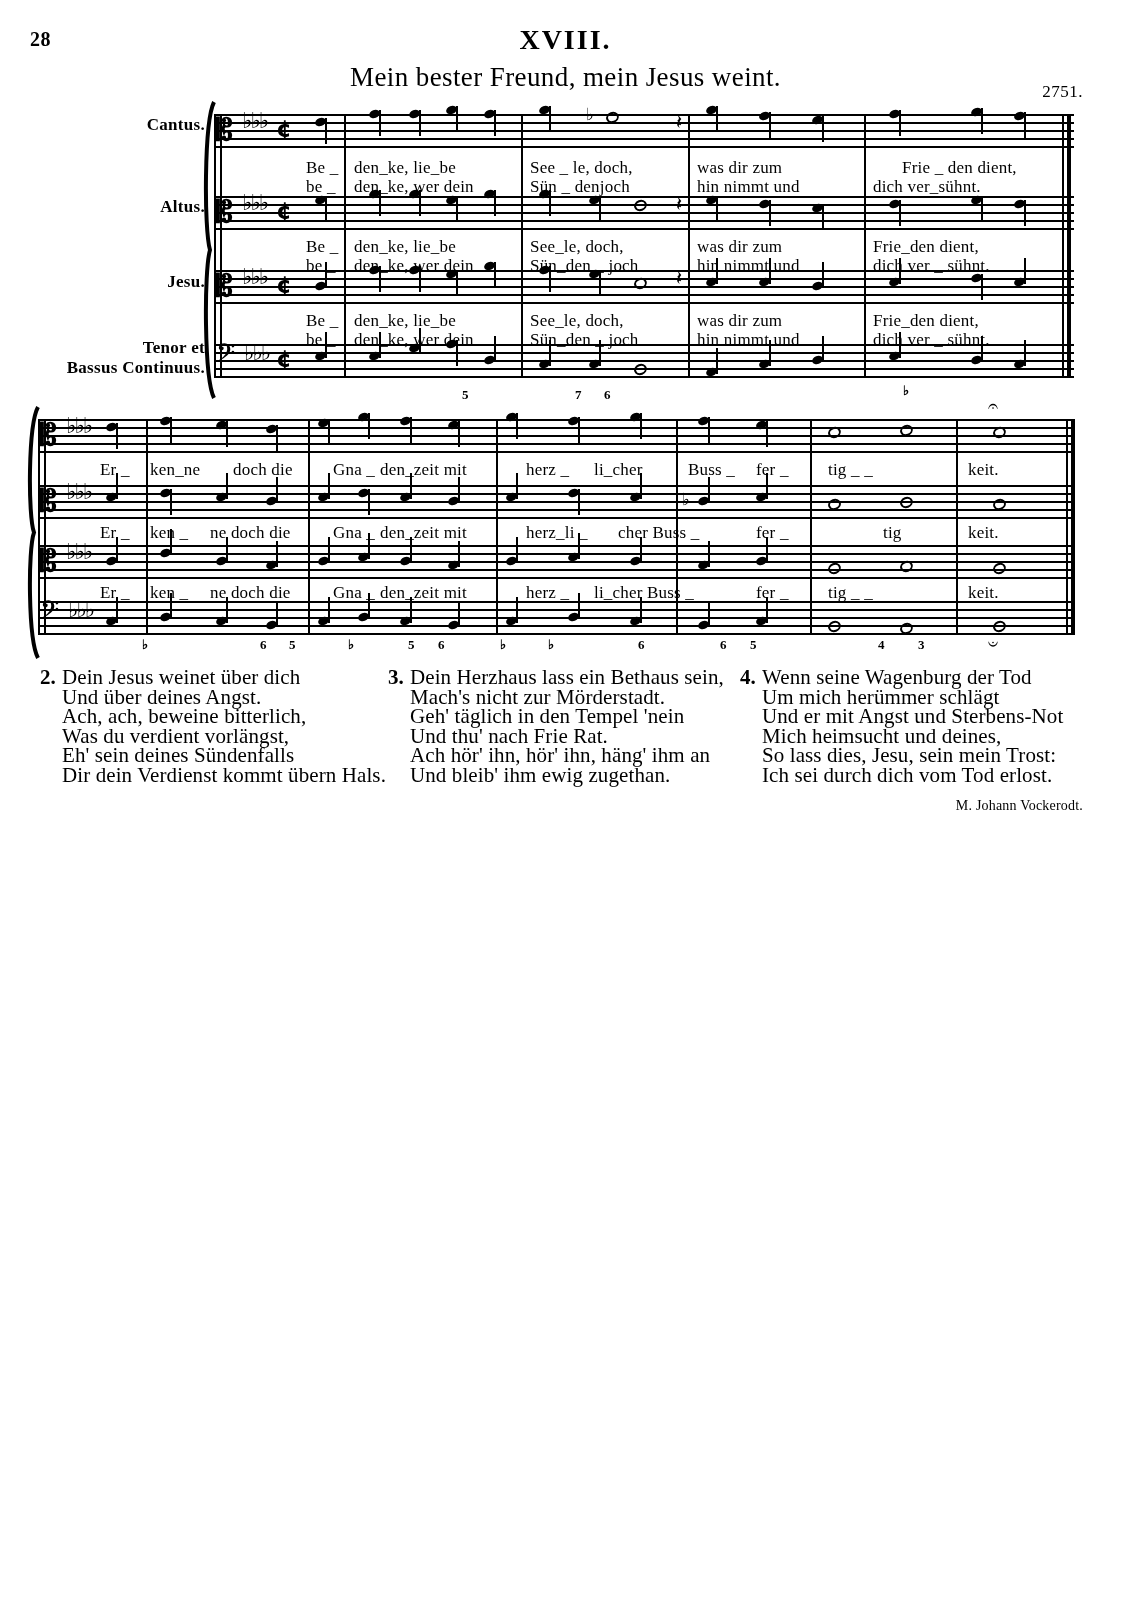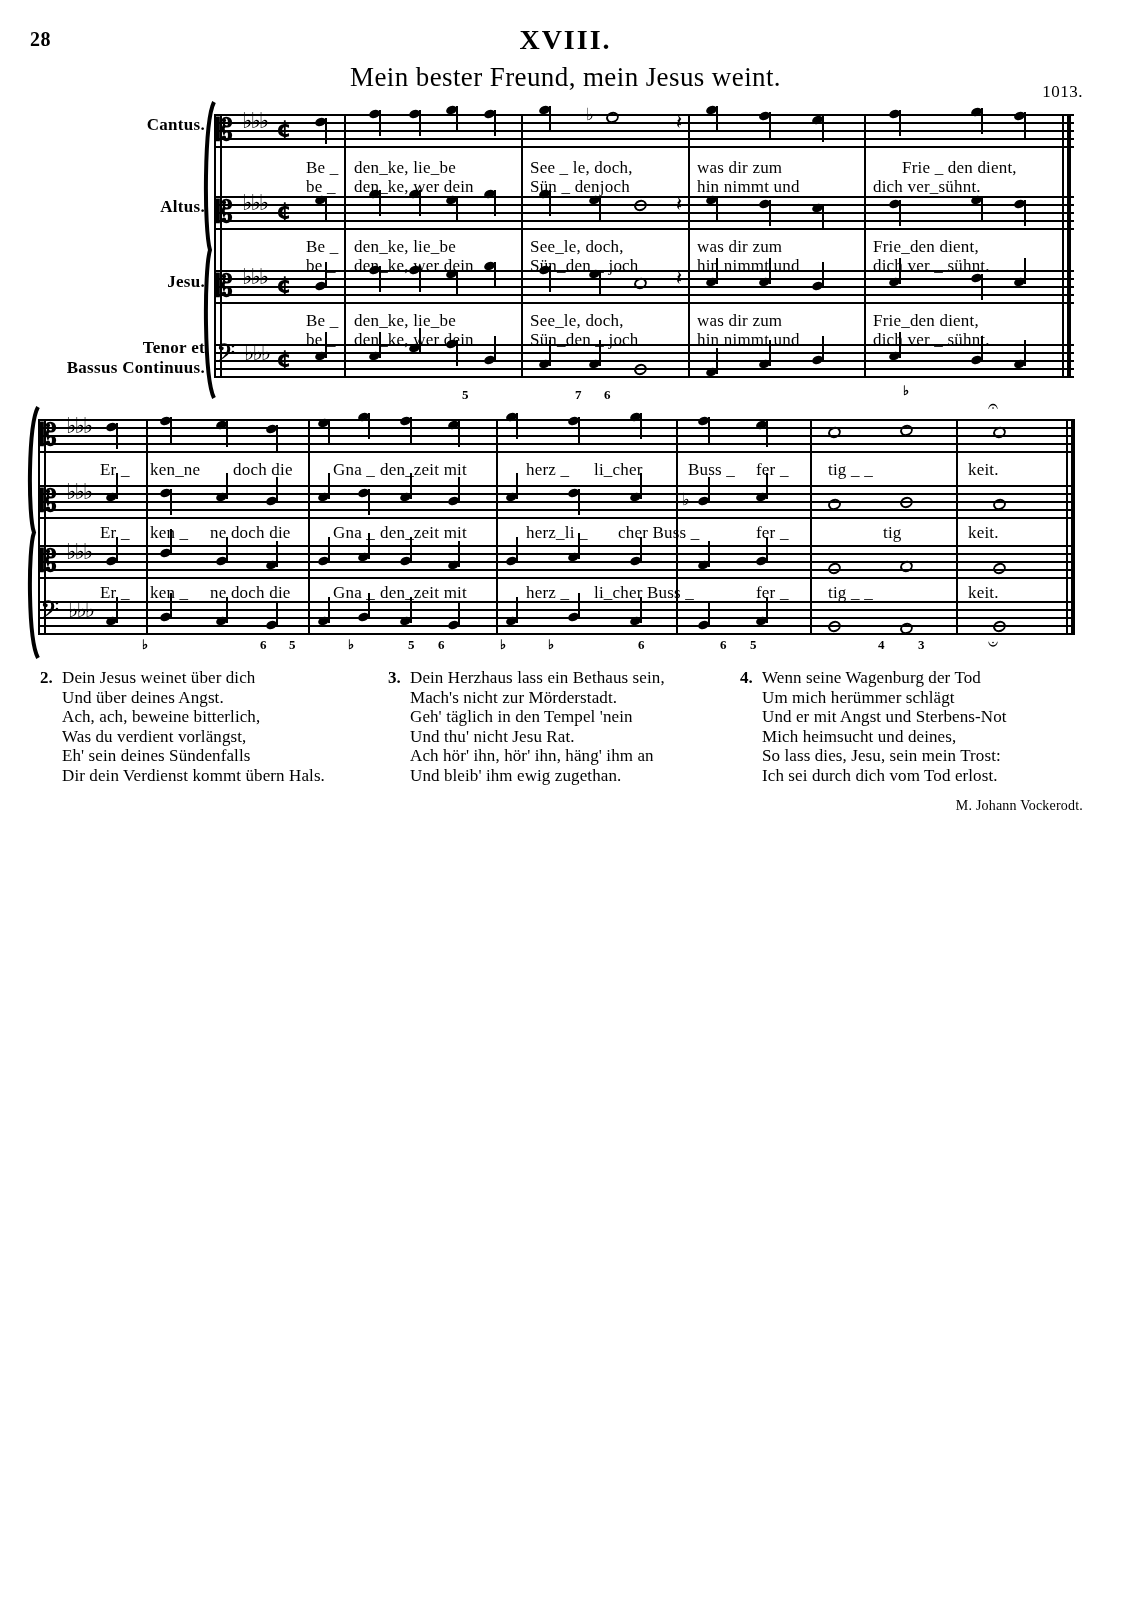--- a/index.html
+++ b/index.html
@@ -192,21 +192,21 @@
   #verses {
     position: absolute;
     left: 0;
     top: 668px;
     width: 1131px;
     height: 130px;
   }
   .verse {
     position: absolute;
     top: 0;
-    font-size: 17px;
+    font-size: 21px;
     line-height: 19.6px;
     letter-spacing: 0.1px;
   }
   #verse-2 { left: 40px;  width: 350px; }
   #verse-3 { left: 388px; width: 350px; }
   #verse-4 { left: 740px; width: 360px; }
   .verse-line {
     white-space: nowrap;
     padding-left: 22px;
   }
@@ -225,21 +225,21 @@
     font-size: 14px;
     letter-spacing: 0.2px;
   }
 </style>
 </head>
 <body>
 
 <div id="page-number">28</div>
 <div id="hymn-number">XVIII.</div>
 <div id="hymn-title">Mein bester Freund, mein Jesus weint.</div>
-<div id="year">1013.</div>
+<div id="year">2751.</div>
 
 <div class="part-label" id="label-cantus">Cantus.</div>
 <div class="part-label" id="label-altus">Altus.</div>
 <div class="part-label" id="label-tenor">Jesu.</div>
 <div class="part-label" id="label-bassus">
   <div>Tenor et</div>
   <div>Bassus Continuus.</div>
 </div>
 
 <div class="system" id="system-1">
@@ -696,21 +696,21 @@
     <div class="verse-line">Ach, ach, beweine bitterlich,</div>
     <div class="verse-line">Was du verdient vorlängst,</div>
     <div class="verse-line">Eh' sein deines Sündenfalls</div>
     <div class="verse-line">Dir dein Verdienst kommt übern Hals.</div>
   </div>
 
   <div class="verse" id="verse-3">
     <div class="verse-line first"><span class="verse-num">3.</span><span>Dein Herzhaus lass ein Bethaus sein,</span></div>
     <div class="verse-line">Mach's nicht zur Mörderstadt.</div>
     <div class="verse-line">Geh' täglich in den Tempel 'nein</div>
-    <div class="verse-line">Und thu' nicht Jesu Rat.</div>
+    <div class="verse-line">Und thu' nach Frie Rat.</div>
     <div class="verse-line">Ach hör' ihn, hör' ihn, häng' ihm an</div>
     <div class="verse-line">Und bleib' ihm ewig zugethan.</div>
   </div>
 
   <div class="verse" id="verse-4">
     <div class="verse-line first"><span class="verse-num">4.</span><span>Wenn seine Wagenburg der Tod</span></div>
     <div class="verse-line">Um mich herümmer schlägt</div>
     <div class="verse-line">Und er mit Angst und Sterbens-Not</div>
     <div class="verse-line">Mich heimsucht und deines,</div>
     <div class="verse-line">So lass dies, Jesu, sein mein Trost:</div>

